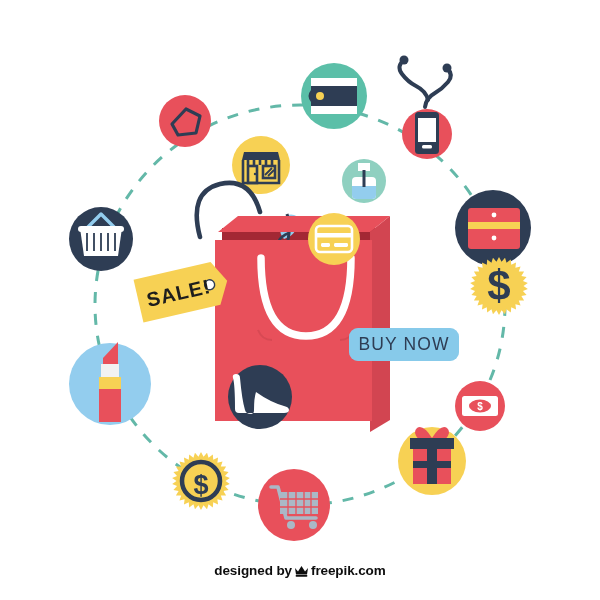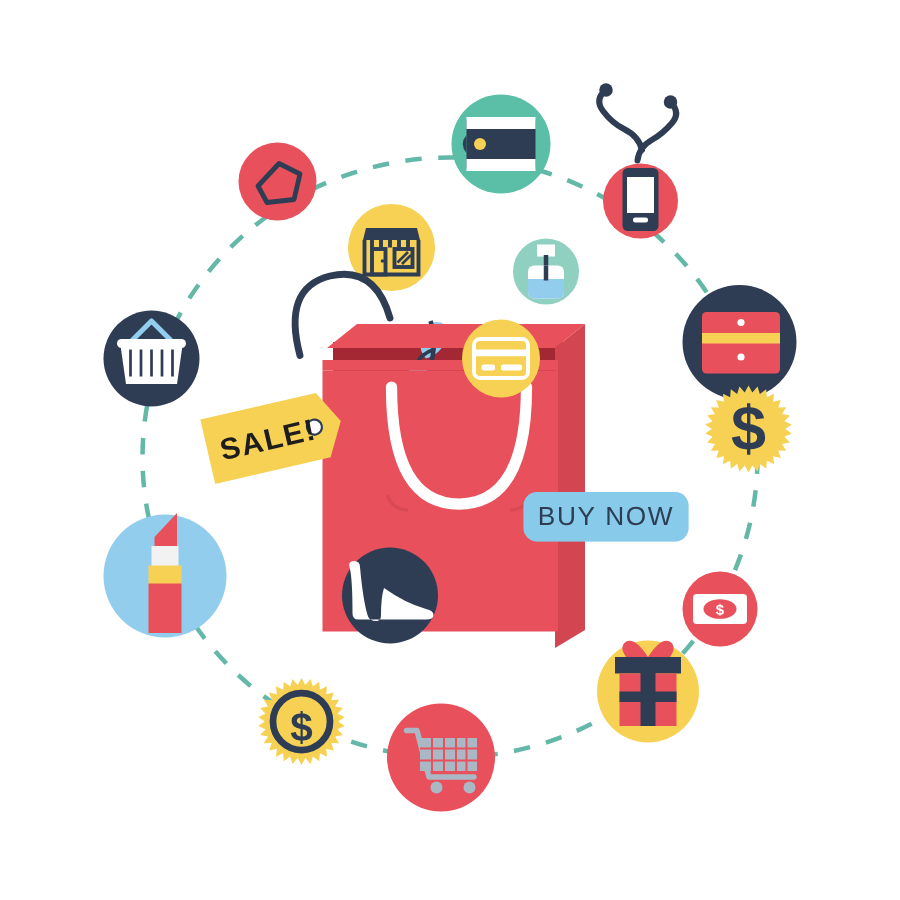--- a/index.html
+++ b/index.html
@@ -214,14 +214,20 @@
     </g>
 
     <g>
       <rect x="349" y="328" width="110" height="33" rx="9" fill="#7ec8e8"></rect>
       <rect x="349" y="328" width="110" height="33" rx="9" fill="#93cdee" opacity="0.45"></rect>
       <text x="404" y="350" text-anchor="middle" font-family="Liberation Sans, sans-serif" font-size="17.5" font-weight="normal" fill="#2e3d54" letter-spacing="1.1">BUY NOW</text>
     </g>
 
   </svg>
 
+  <div class="credit">
+    <span>designed by</span><span class="crown"><svg width="15" height="12" viewBox="0 0 15 12" xmlns="http://www.w3.org/2000/svg">
+          <path d="M1 3 L4 6.5 L7.5 1 L11 6.5 L14 3 L13 9.5 L2 9.5 Z" fill="#0d0d0d"></path>
+          <rect x="1.6" y="10" width="11.8" height="1.7" rx="0.8" fill="#0d0d0d"></rect>
+        </svg></span><span>freepik.com</span>
+  </div>
 
 </div>
 
 </body></html>

